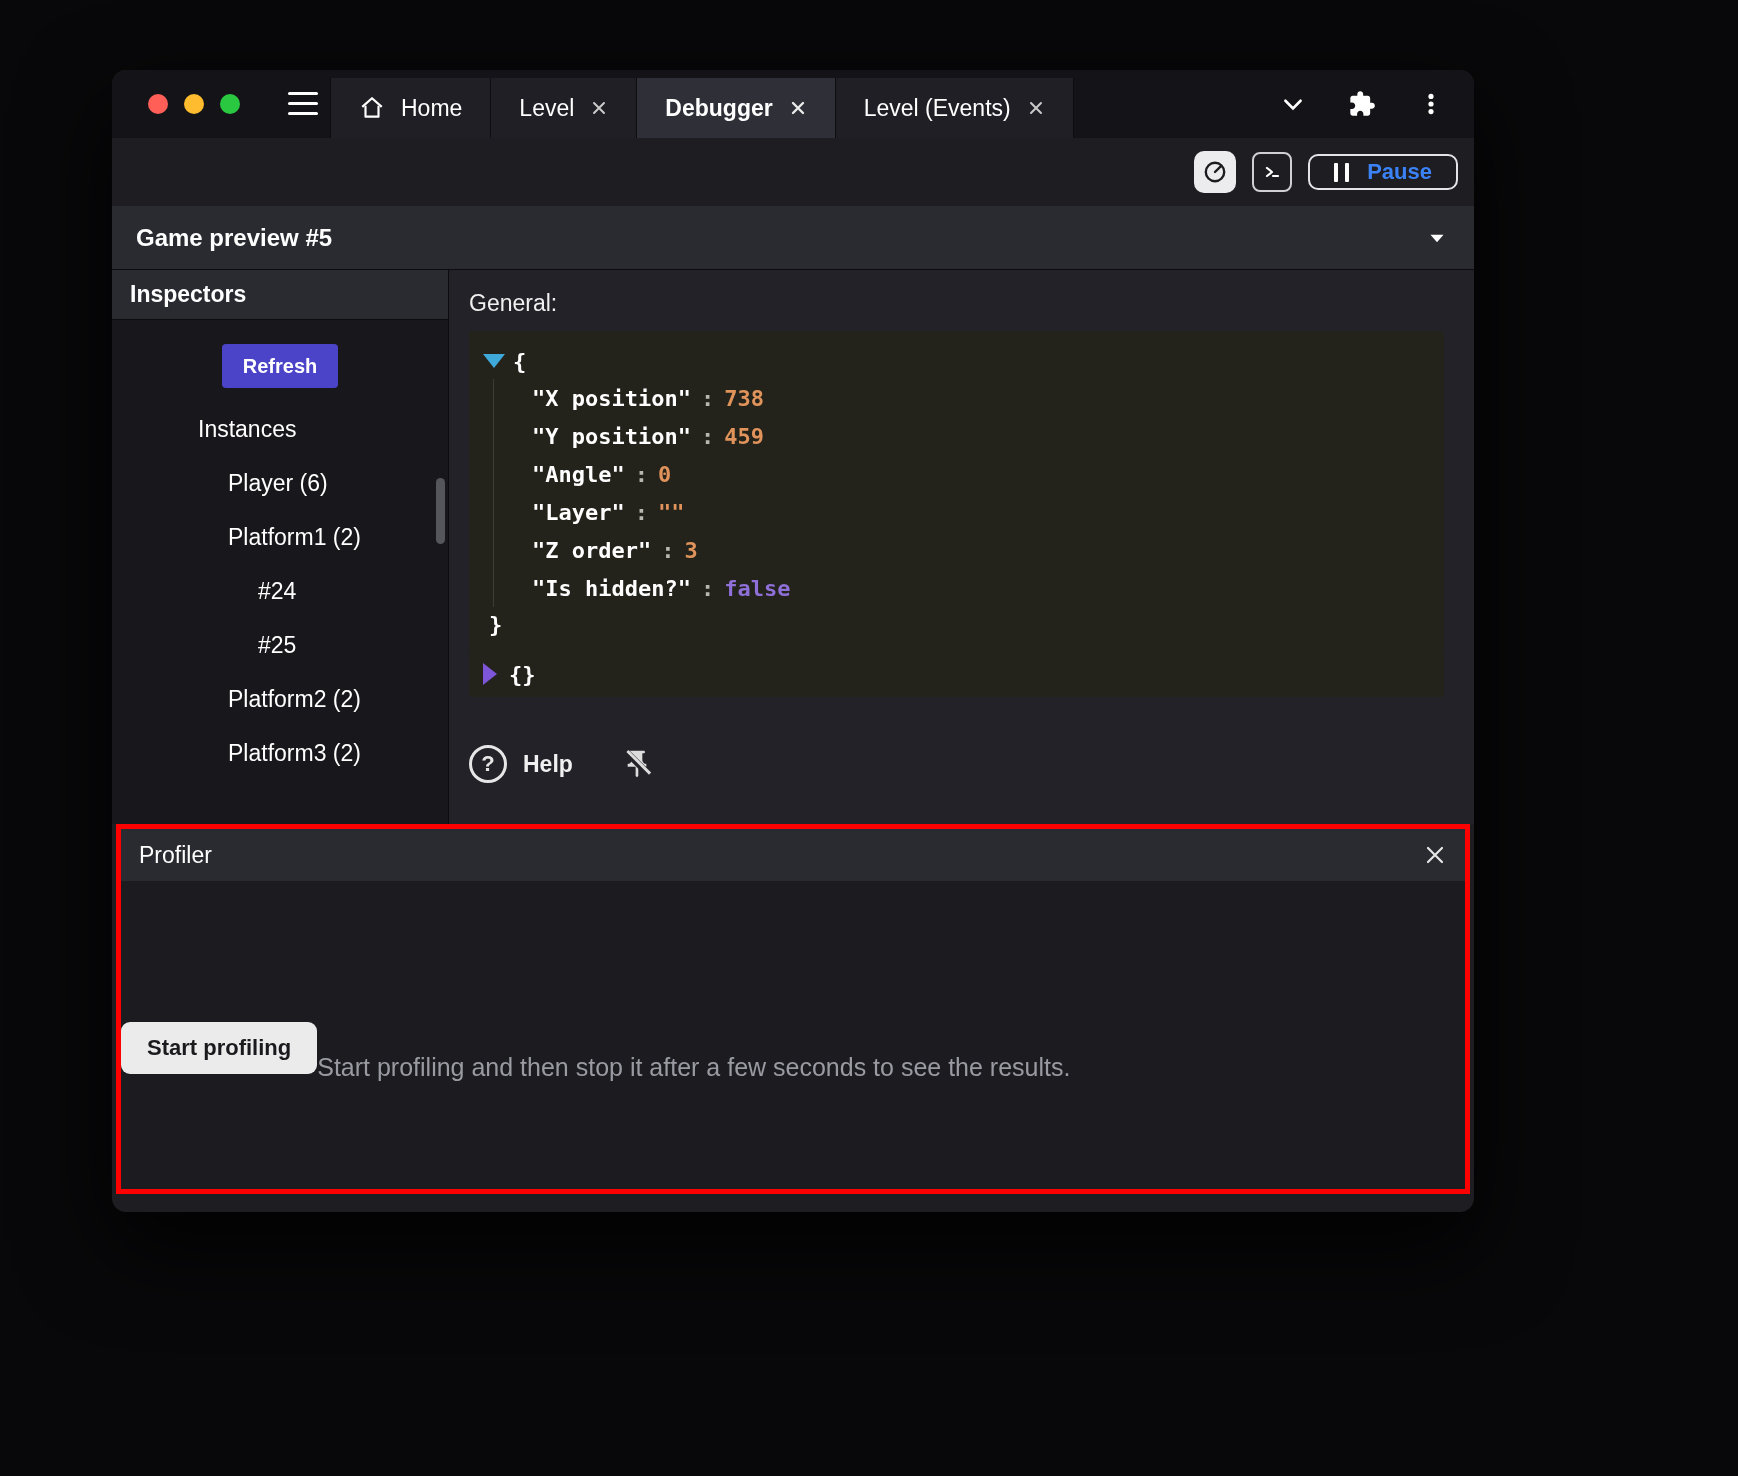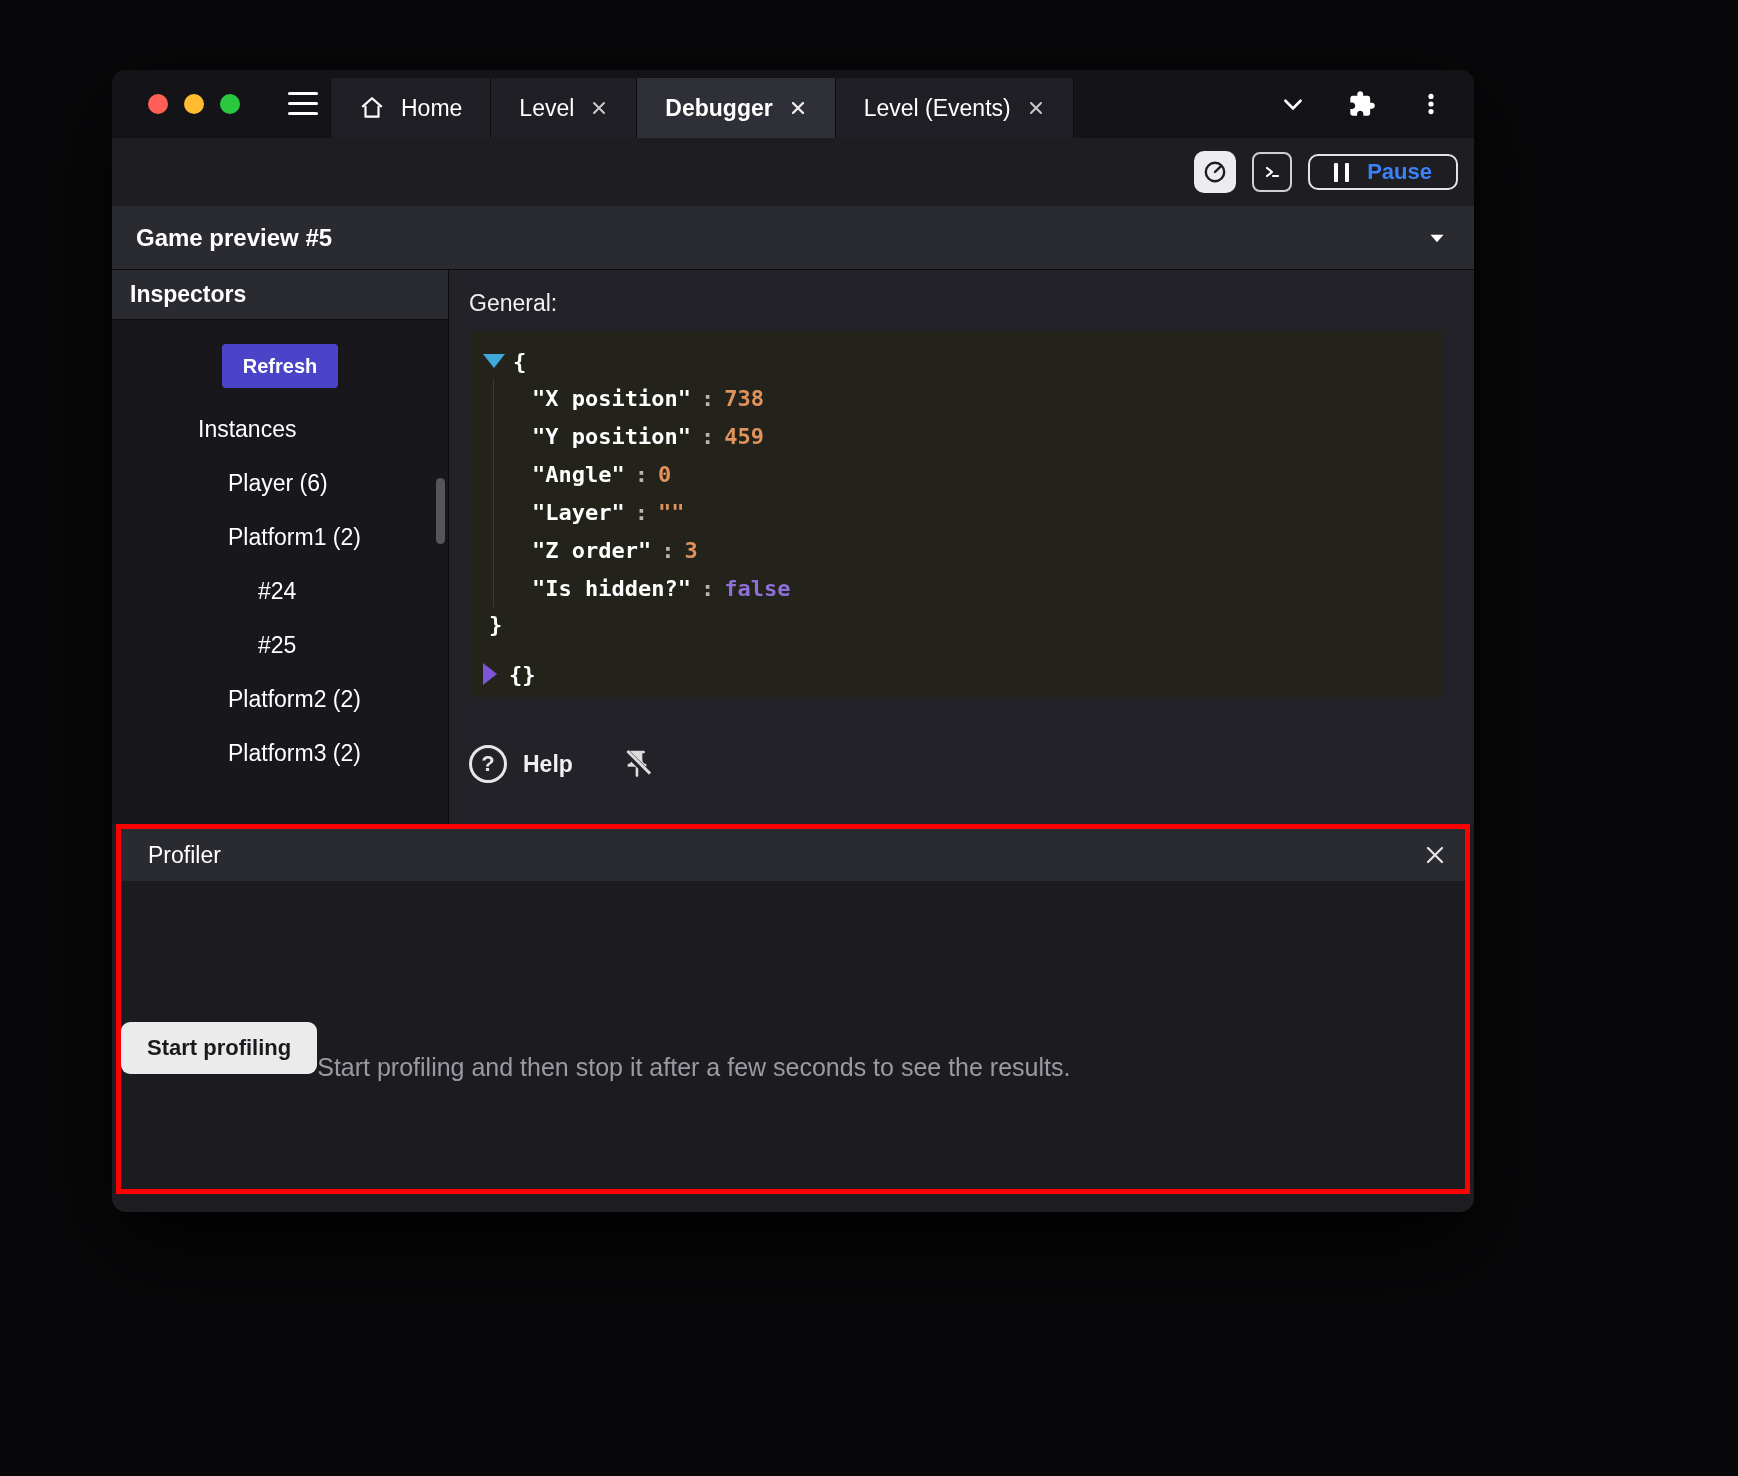--- a/index.html
+++ b/index.html
@@ -89,21 +89,21 @@
   .help-circle{width:38px;height:38px;border:3px solid #e6e6e6;border-radius:50%;
                display:flex;align-items:center;justify-content:center;color:#e6e6e6;
                font-size:22px;font-weight:bold;cursor:pointer;flex:0 0 auto;}
   .help-label{font-size:23px;font-weight:bold;color:#f0f0f0;margin-left:16px;}
   .pin-wrap{margin-left:48px;cursor:pointer;display:flex;align-items:center;}
   
   .profiler{flex:0 0 auto; margin:0 4px 18px 4px; height:370px; border:5px solid var(--highlight);
             display:flex; flex-direction:column; background:#1b1b20;}
   .profiler-header{height:52px; background:#2a2a31; display:flex; align-items:center;
                    justify-content:space-between; padding:0 18px; flex:0 0 auto;}
-  .profiler-title{font-size:23px; color:#fff;margin-left:9px;}
+  .profiler-title{font-size:23px; color:#fff;}
   .profiler-body{flex:1; display:flex; flex-direction:row; align-items:center; padding-top:26px;}
   .start-btn{background:#ebebeb; color:#1a1a1e; border:none; border-radius:9px; padding:13px 26px;
              font-size:22px; font-weight:bold; cursor:pointer; font-family:"Liberation Sans",sans-serif;}
   .profiler-hint{margin-top:38px; color:#9a9aa2; font-size:25px;}
   svg{display:block;}
 </style>
 </head>
 <body>
 
 <div class="window">

